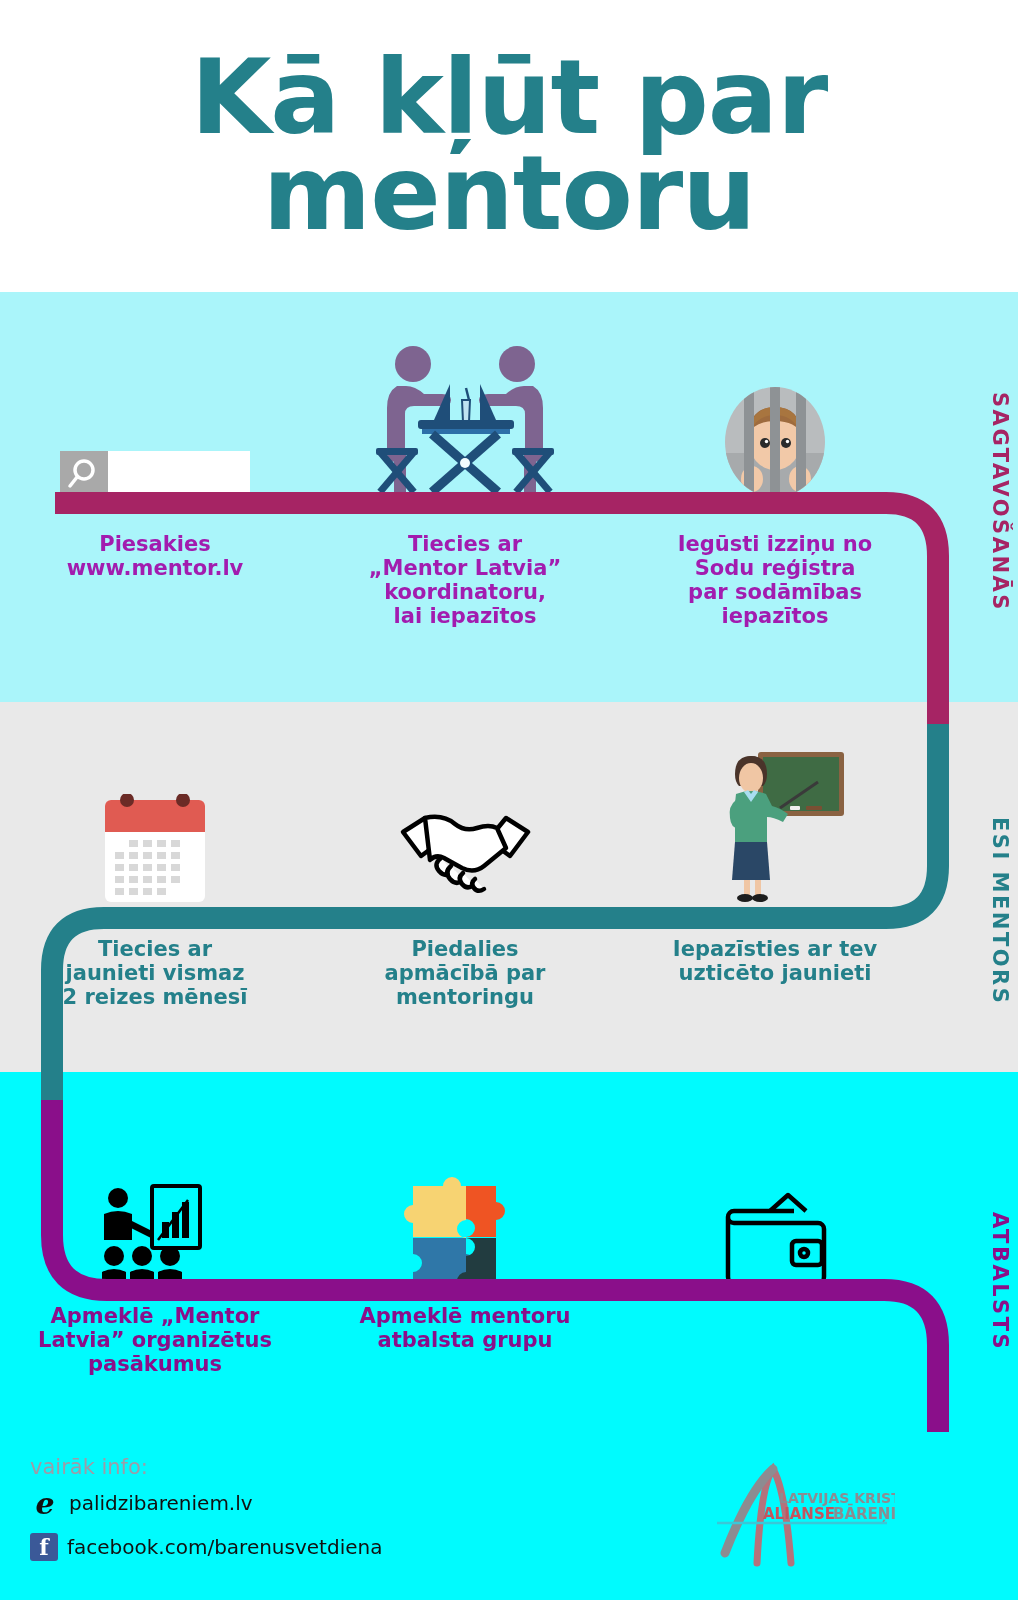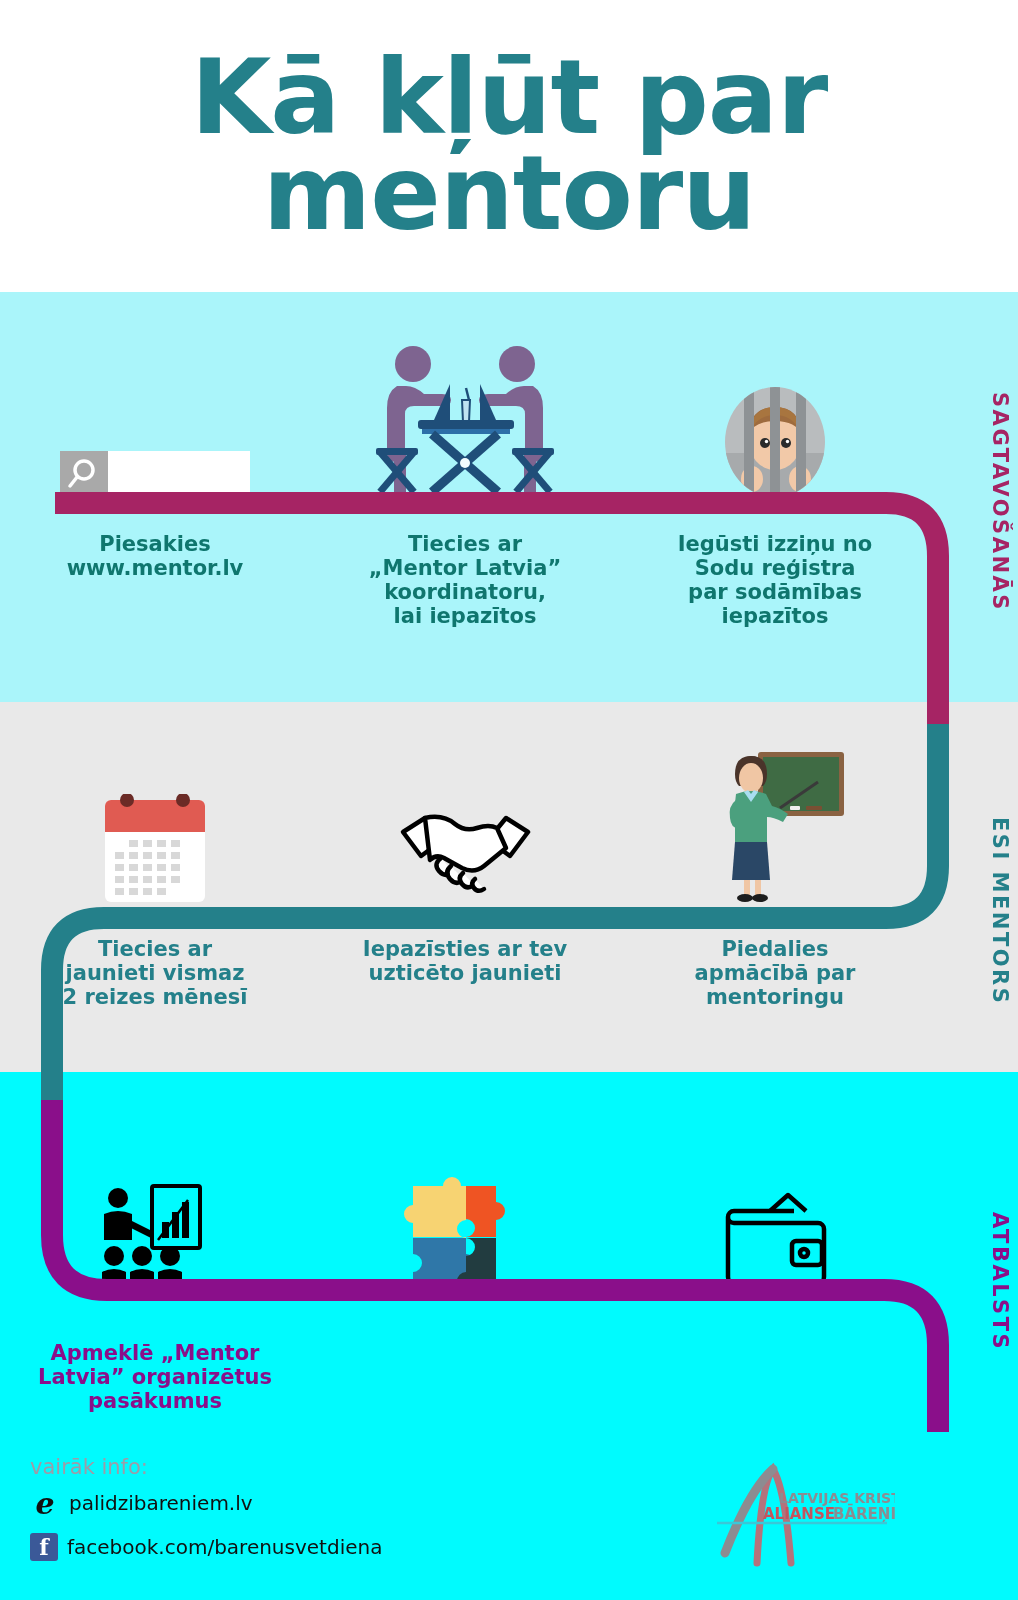--- a/index.html
+++ b/index.html
@@ -60,21 +60,21 @@
   }
   .col { width: 310px; display: flex; flex-direction: column; align-items: center; }
   .cap-row { position: absolute; left: 0; width: 930px; display: flex; align-items: flex-start; }
   .cap {
     width: 310px; text-align: center;
     font-weight: bold; font-size: 21px; line-height: 1.15;
     font-family: "DejaVu Sans", sans-serif;
     white-space: pre-line;
   }
   .cap-sub { font-weight: normal; font-size: 19px; display:block; margin-top:2px; }
-  .c-magenta { color: #0f766e; }
+  .c-magenta { color: #a21caf; }
   .c-teal    { color: #24808A; }
   .c-purple  { color: #8A0F8A; }
 
   
   .icon-box { display:flex; align-items:flex-end; justify-content:center; }
 
   
   .footer { position: absolute; left: 0; top: 1440px; width: 915px; height: 160px; }
   .more-info {
     position: absolute; left: 30px; top: 15px;
@@ -290,25 +290,25 @@
             <ellipse cx="60" cy="156" rx="8" ry="4" fill="#1D1D1D"></ellipse>
           </svg>
         </div>
       </div>
     </div>
 
     <div class="cap-row" style="top:235px;">
       <div class="cap c-teal">Tiecies ar
 jaunieti vismaz
 2 reizes mēnesī</div>
-      <div class="cap c-teal">Iepazīsties ar tev
-uzticēto jaunieti</div>
       <div class="cap c-teal">Piedalies
 apmācībā par
 mentoringu</div>
+      <div class="cap c-teal">Iepazīsties ar tev
+uzticēto jaunieti</div>
     </div>
   </div>
 
   <div class="band" id="band3">
     <div class="side-label" id="side3">ATBALSTS</div>
 
     <div class="icon-row" style="top:92px; height:130px;">
 
       <div class="col">
         <div class="icon-box">
@@ -355,24 +355,26 @@
               <path d="M8 28 l0 60 a6 6 0 0 0 6 6 l84 0 a6 6 0 0 0 6 -6 l0 -48 a6 6 0 0 0 -6 -6 l-84 0 a6 6 0 0 1 0 -12 l60 0"></path>
               <path d="M50 22 l18 -16 l18 16"></path>
               <rect x="72" y="52" width="30" height="24" rx="4"></rect>
               <circle cx="84" cy="64" r="4"></circle>
             </g>
           </svg>
         </div>
       </div>
     </div>
 
-    <div class="cap-row" style="top:232px;margin-top:37px;">
+    <div class="cap-row" style="top:232px;">
       <div class="cap c-purple">Apmeklē „Mentor
 Latvia” organizētus
 pasākumus</div>
+      <div class="cap c-purple">Apmeklē mentoru
+atbalsta grupu</div>
       <div class="cap c-purple"></div>
     </div>
   </div>
 
   <svg class="lines">
 
     <path d="M55 503 L886 503 Q938 503 938 556 L938 724" fill="none" stroke="#A62464" stroke-width="22"></path>
 
     <path d="M938 724 L938 866 Q938 918 886 918 L104 918 Q52 918 52 970 L52 1100" fill="none" stroke="#24808A" stroke-width="22"></path>
 

